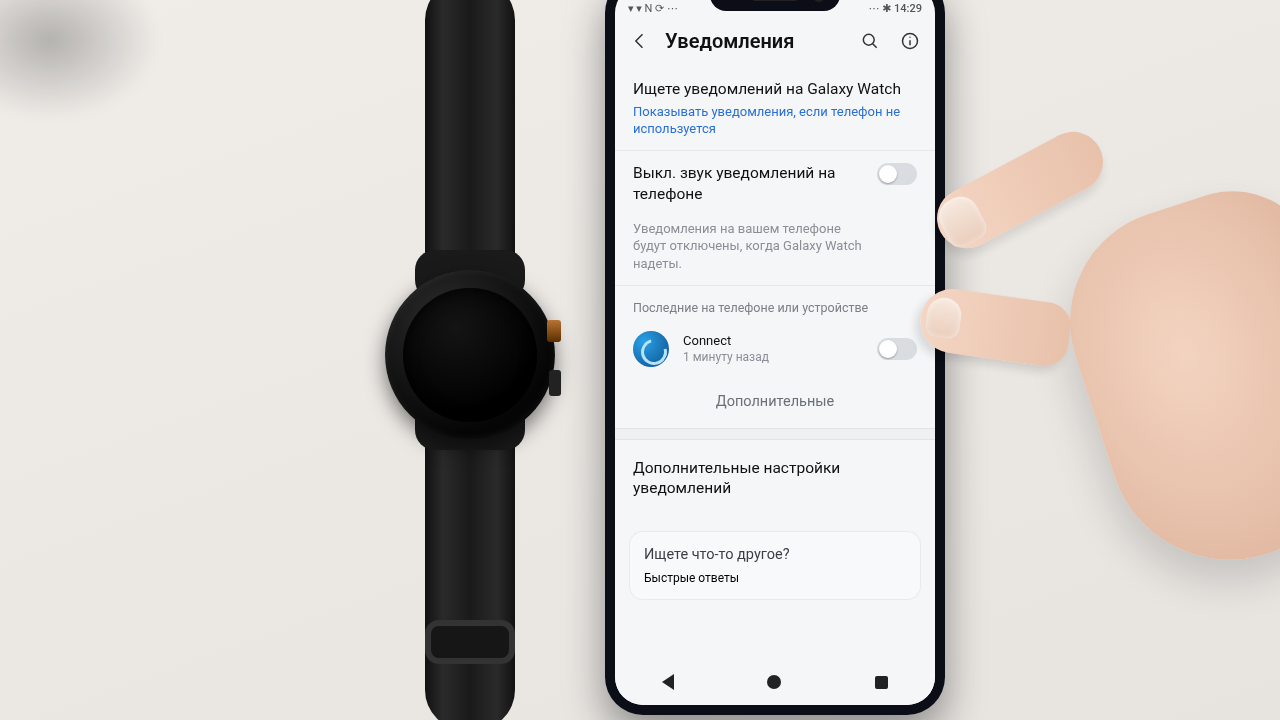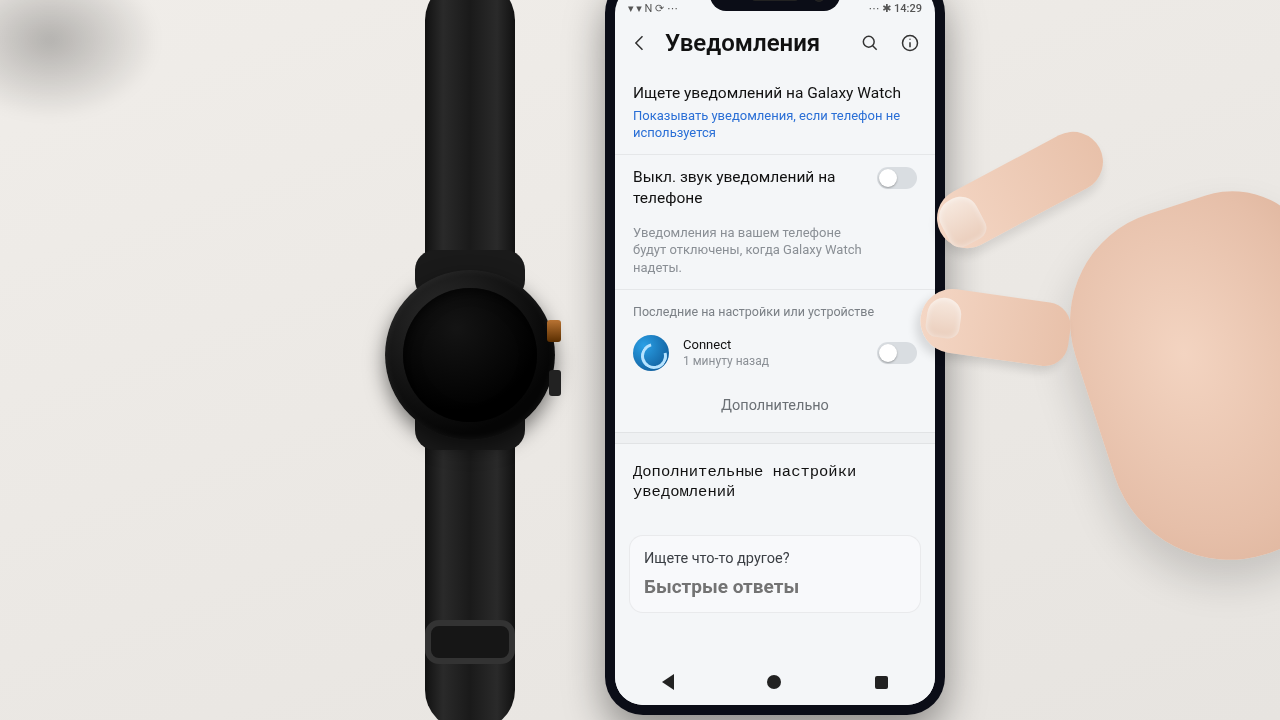--- a/index.html
+++ b/index.html
@@ -115,31 +115,31 @@
     display:flex; align-items:flex-end; justify-content:space-between;
     padding: 0 12px 2px 12px;
     font-size: 11px; color:#555;
   }
   .statusbar .left-icons span, .statusbar .right-icons span { margin: 0 1px; }
   .statusbar .right-icons { font-weight:500; }
   .appbar {
     display:flex; align-items:center;
     padding: 12px 14px 14px 14px;
   }
-  .appbar .title { flex:1; font-size: 24px; font-weight:600; color:#111; margin-left:14px;}
+  .appbar .title { flex:1; font-size: 20px; font-weight:600; color:#111; margin-left:14px;}
   .appbar .icon { width:22px; height:22px; display:flex; align-items:center; justify-content:center;}
   .appbar .actions { display:flex; gap:18px; }
   .icon svg { width:20px; height:20px; stroke:#333; fill:none; stroke-width:1.8;}
 
   .content { padding: 0 0 0 0; }
   .row {
     padding: 12px 18px;
     border-bottom: 1px solid rgba(0,0,0,0.06);
   }
-  .row.no-border { border-bottom:none;font-family:Liberation Mono, monospace; }
+  .row.no-border { border-bottom:none; }
   .row .primary { font-size: 15.5px; color:#111; line-height:1.35; }
   .row .secondary { font-size: 13px; color:#8a8f95; margin-top:15px; line-height:1.35;}
   .row .link { font-size: 13px; color:#2a6fd6; margin-top:3px; line-height:1.35;}
   .row.flex { display:flex; }
   .row.flex .text { flex:1; padding-right:10px;}
   .toggle {
     width:40px; height:22px; border-radius:12px;
     background:#d9dde1; position:relative; flex-shrink:0;
   }
   .toggle::after {
@@ -173,21 +173,21 @@
   }
   .gap { height: 10px; background:#eef0f2; border-top:1px solid rgba(0,0,0,0.05); border-bottom:1px solid rgba(0,0,0,0.05);}
   .footer-card {
     margin: 14px 14px 0 14px;
     padding: 14px 14px;
     background:#f8f9fb;
     border:1px solid rgba(0,0,0,0.06);
     border-radius: 14px;
   }
   .footer-card .q { font-size:14.5px; color:#3b3f44; margin-bottom:8px;}
-  .footer-card .a { font-size:19px; color:#737373; font-weight:700;}
+  .footer-card .a { font-size:12px; color:#000000; font-weight:400;}
 
   .navbar {
     position:absolute; bottom:0; left:0; right:0;
     height: 46px;
     display:flex; align-items:center; justify-content:space-around;
     background:#f4f6f8;
   }
   .nav-tri {
     width:0; height:0;
     border-top:8px solid transparent;
@@ -297,32 +297,32 @@
         </div>
 
         <div class="row flex">
           <div class="text">
             <div class="primary">Выкл. звук уведомлений на телефоне</div>
             <div class="secondary">Уведомления на вашем телефоне будут отключены, когда Galaxy Watch надеты.</div>
           </div>
           <div class="toggle"></div>
         </div>
 
-        <div class="section-label">Последние на настройки или устройстве</div>
+        <div class="section-label">Последние на телефоне или устройстве</div>
 
         <div class="app-row">
           <div class="app-icon"></div>
           <div class="text">
             <div class="name">Connect</div>
             <div class="time">1 минуту назад</div>
           </div>
           <div class="toggle"></div>
         </div>
 
-        <div class="more-btn">Дополнительно</div>
+        <div class="more-btn">Дополнительные</div>
 
         <div class="gap"></div>
 
         <div class="row no-border" style="padding-top:18px; padding-bottom:18px;">
           <div class="primary">Дополнительные настройки уведомлений</div>
         </div>
 
         <div class="footer-card">
           <div class="q">Ищете что-то другое?</div>
           <div class="a">Быстрые ответы</div>

